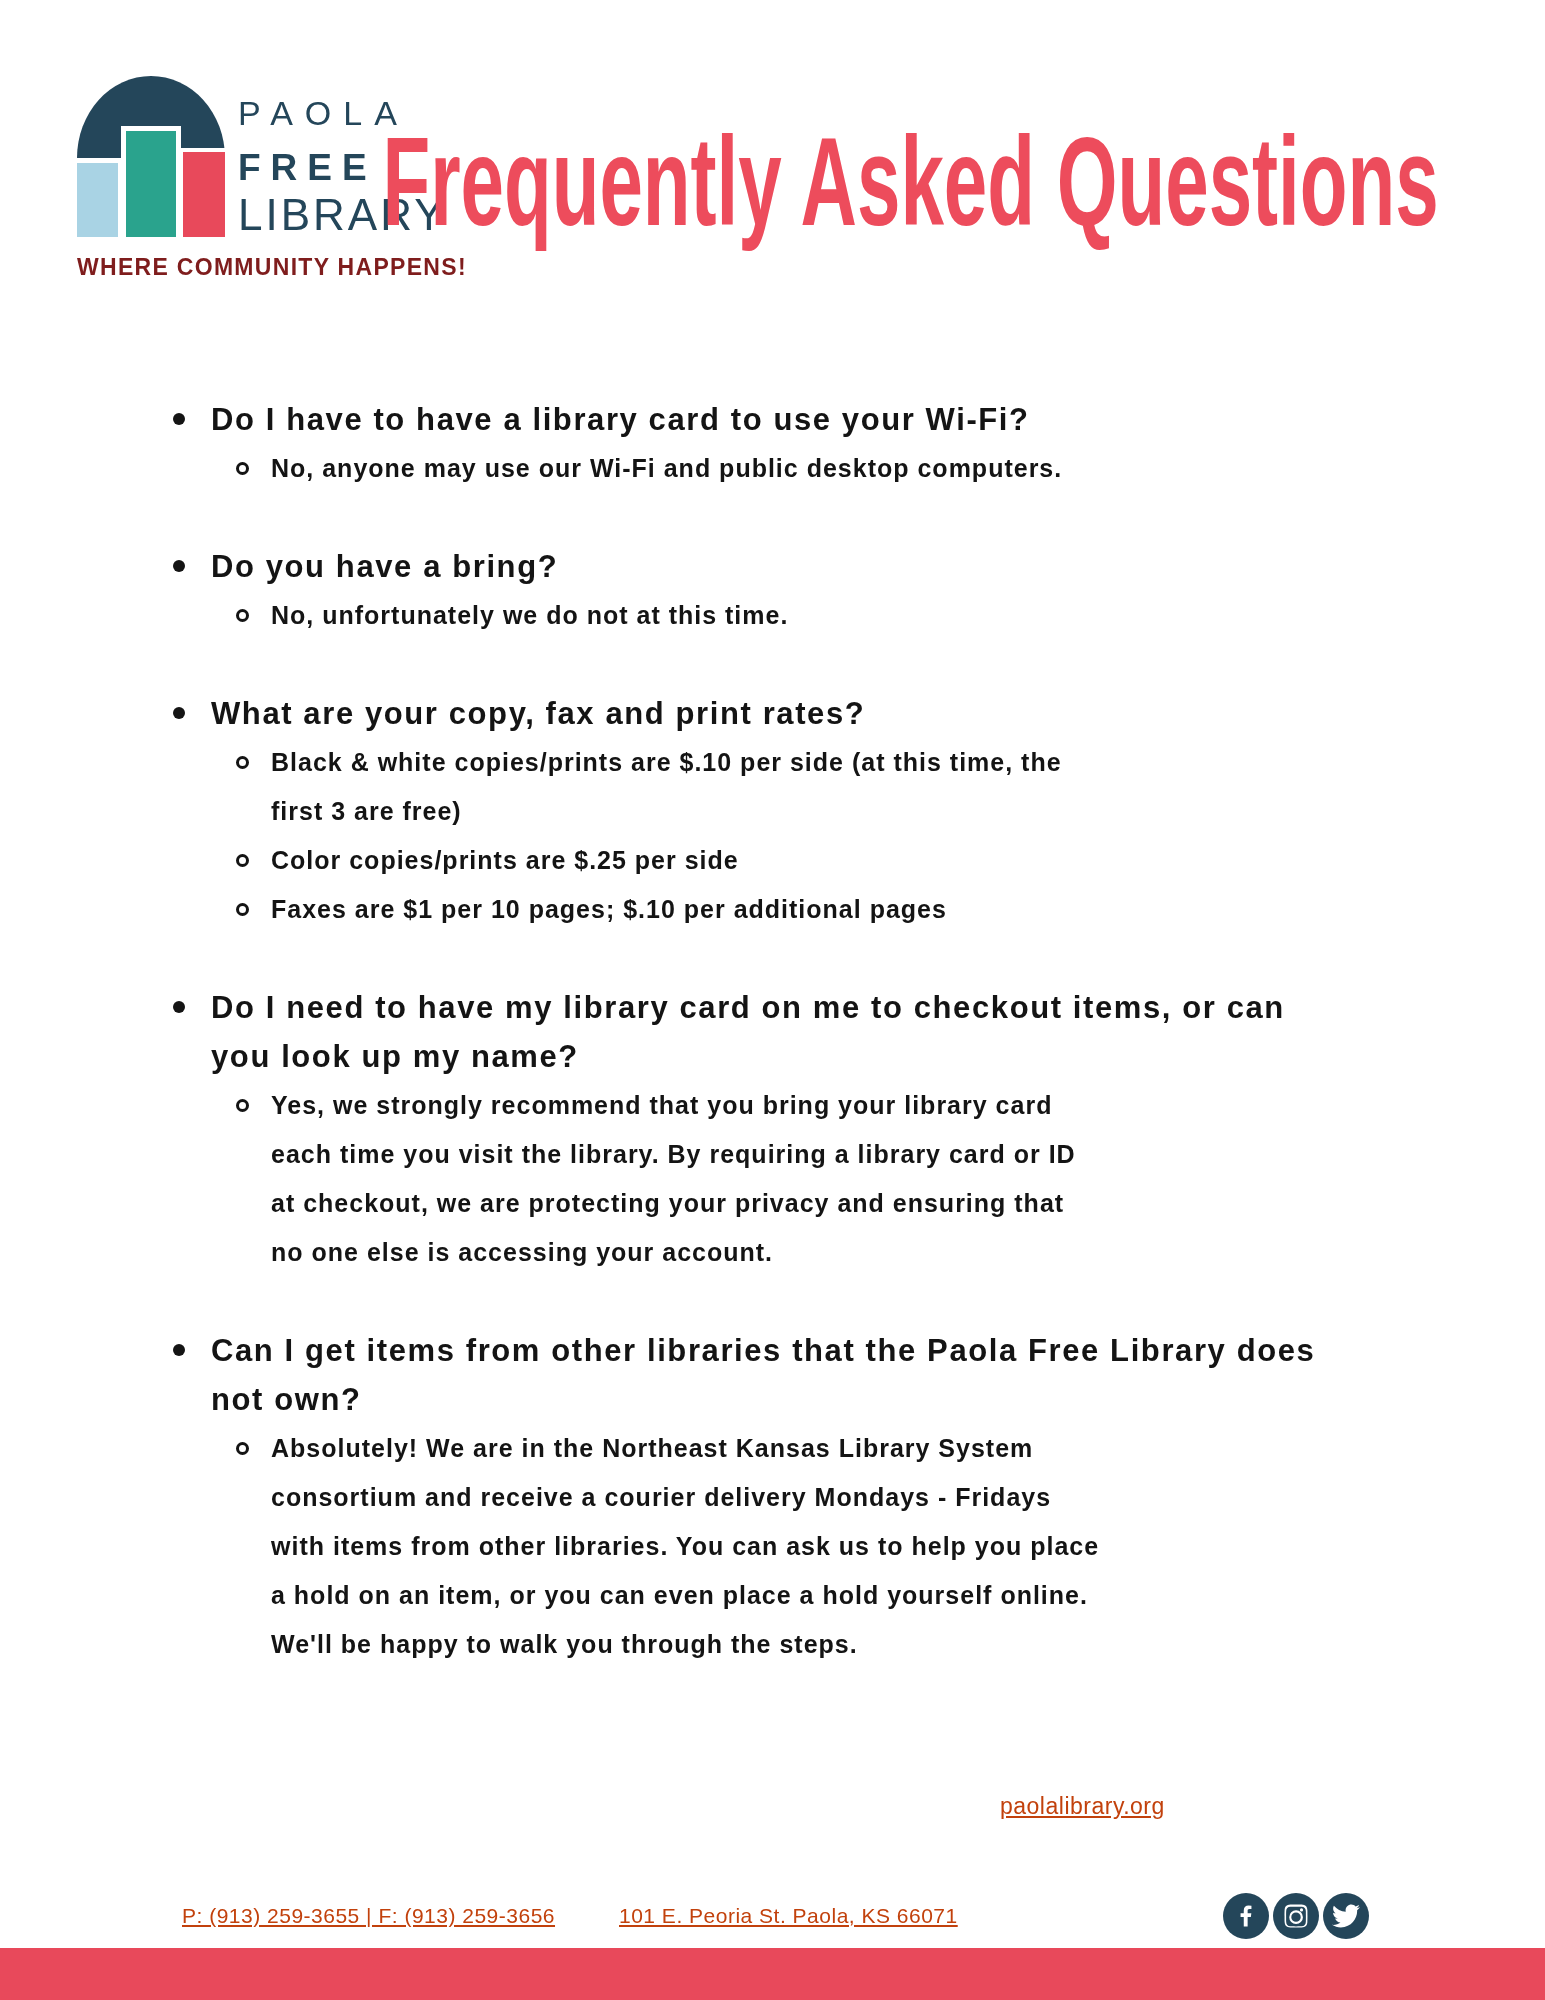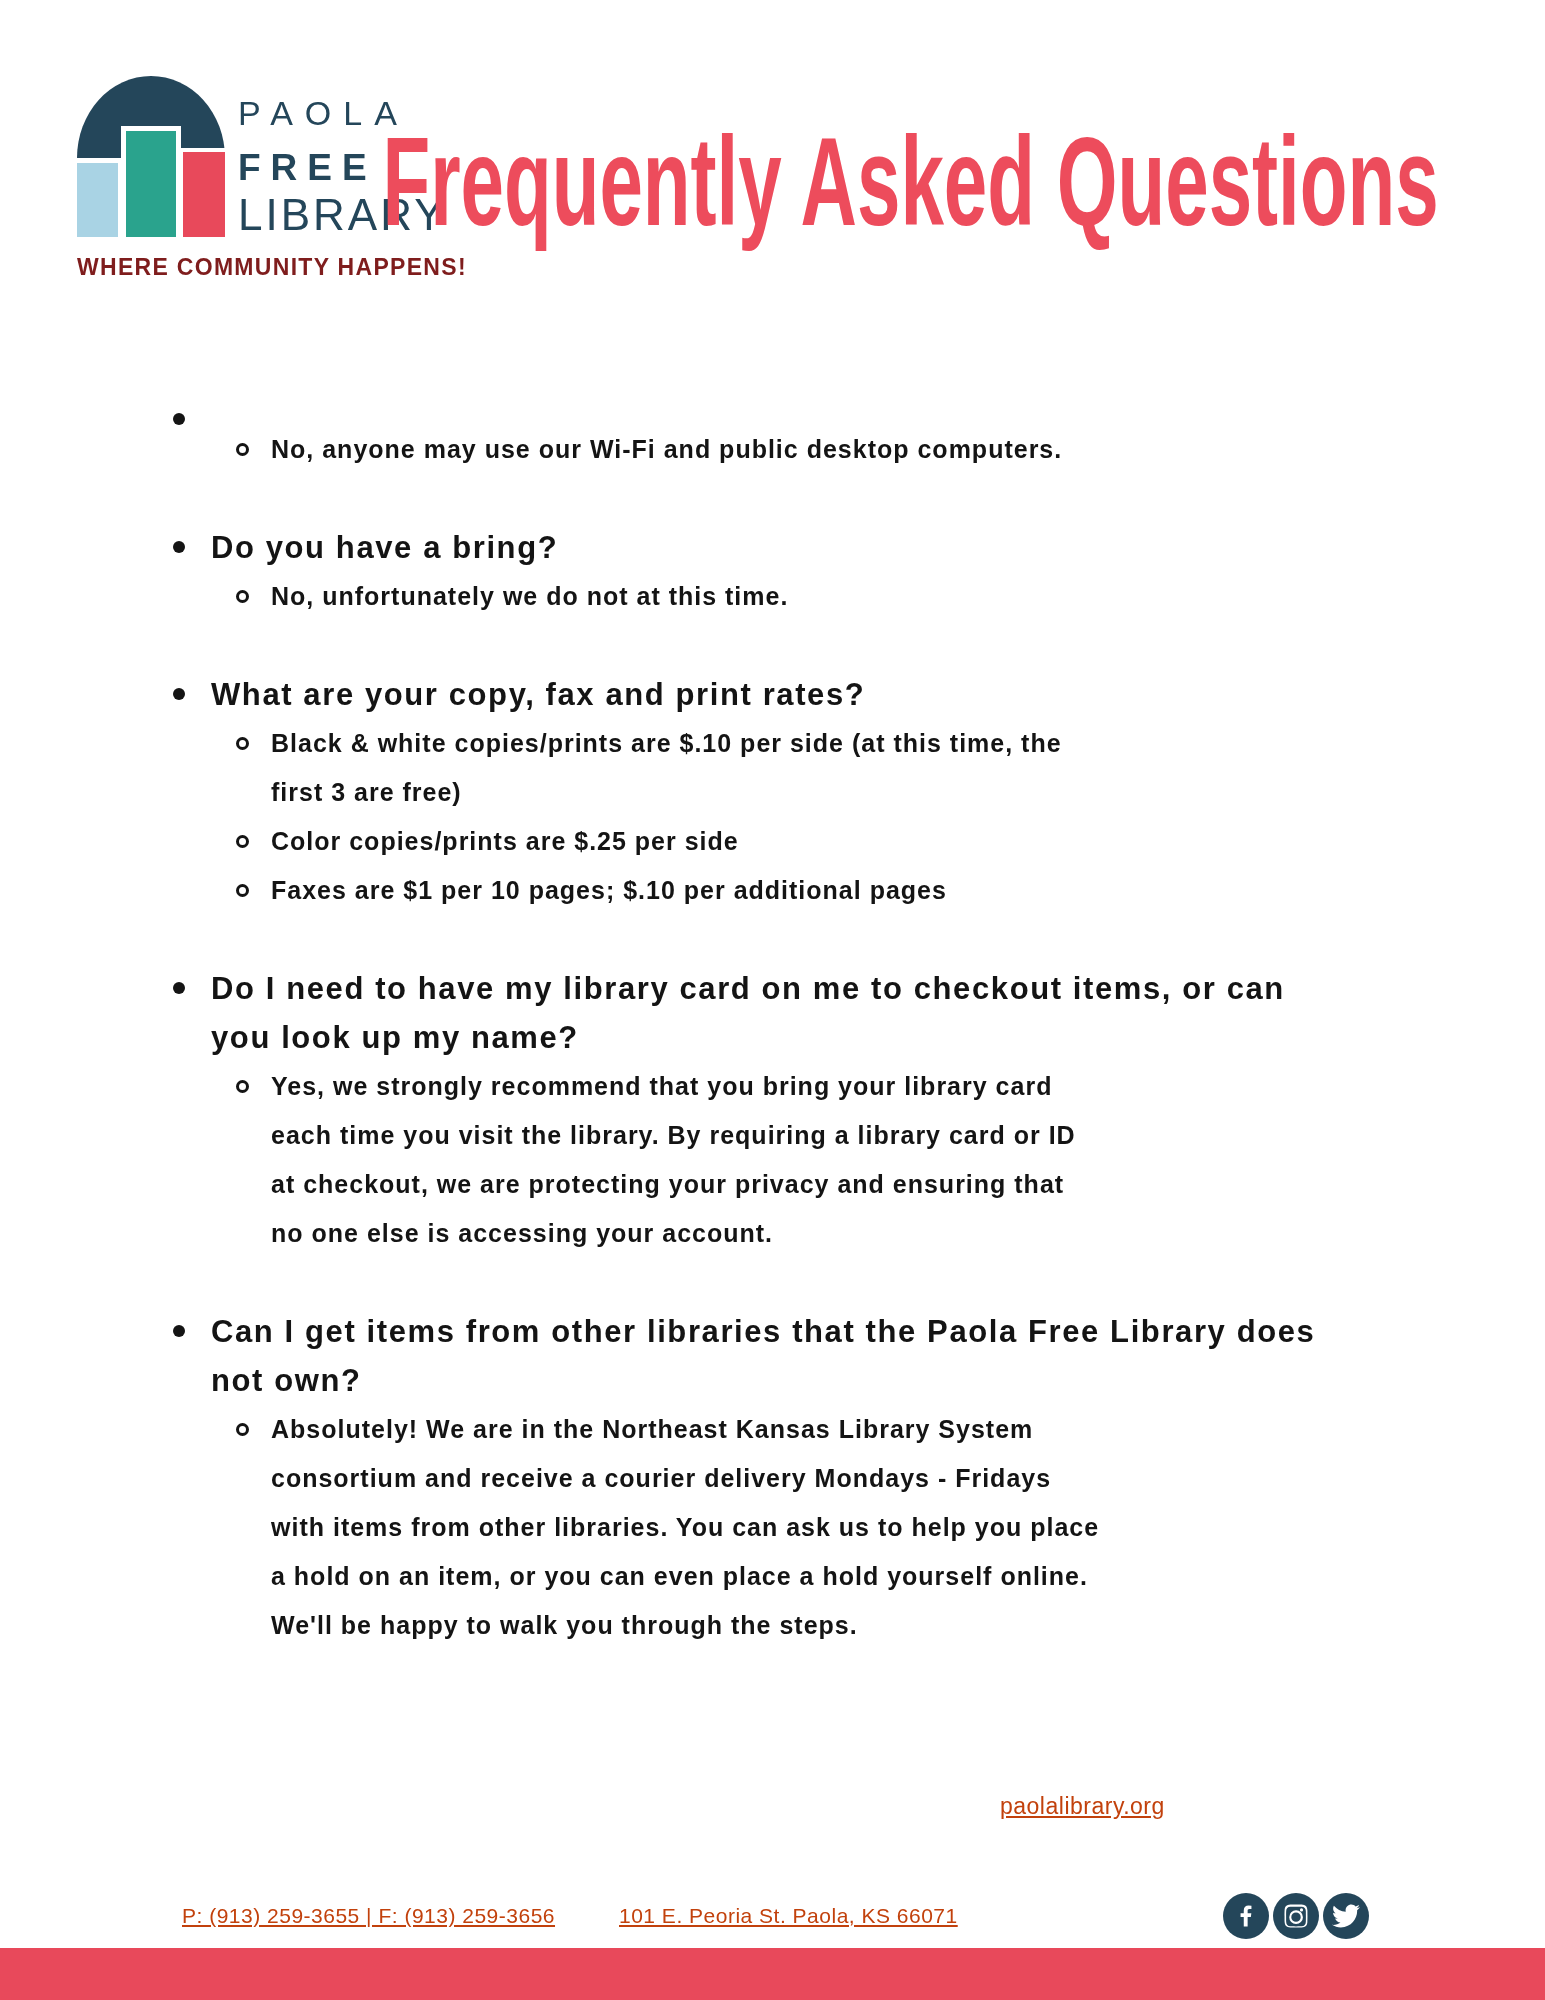--- a/index.html
+++ b/index.html
@@ -70,20 +70,21 @@
 
   <div class="faq-title">Frequently Asked Questions</div>
 
   <div class="content">
 
     <div class="faq-item">
       <div class="q-row">
         <div class="q-bullet-col">
             <div class="q-dot"></div>
           </div>
+        <div class="q-text">Do I have to have a library card to use your Wi-Fi?</div>
       </div>
       <div class="a-row">
         <div class="a-bullet-col">
             <div class="a-circle"></div>
           </div>
         <div class="a-text">No, anyone may use our Wi-Fi and public desktop computers.</div>
       </div>
     </div>
 
     <div class="faq-item">

